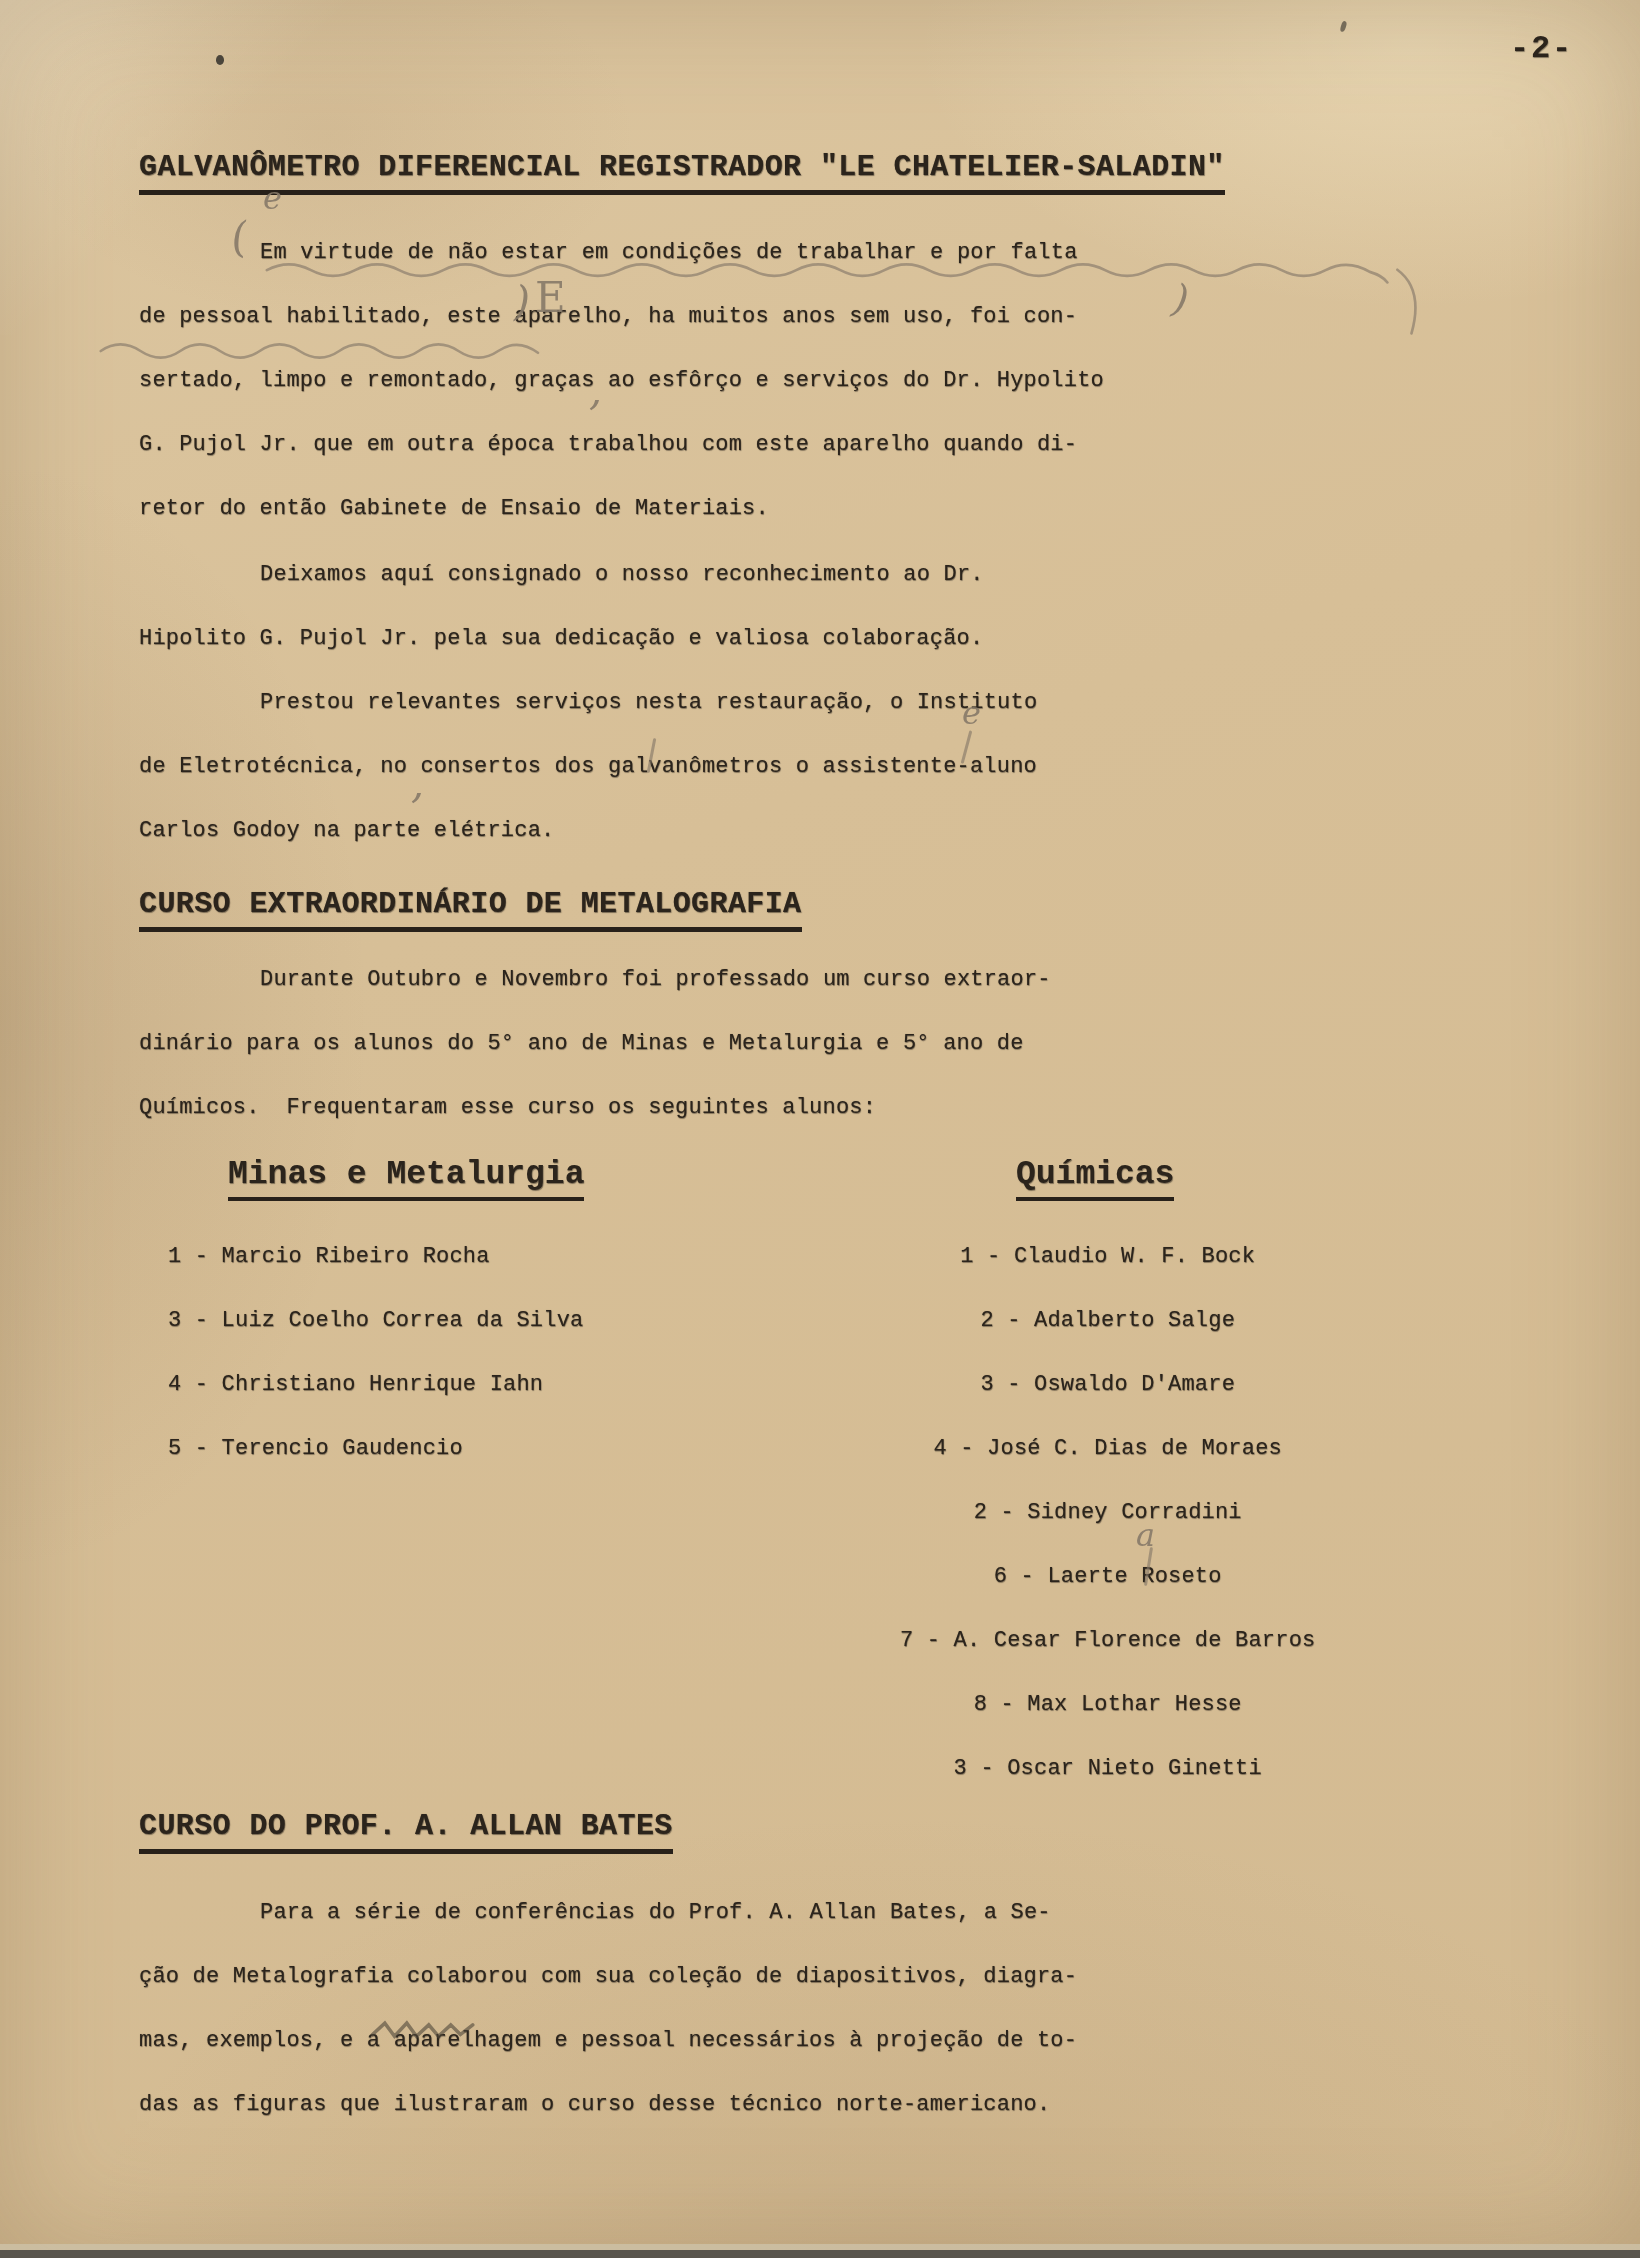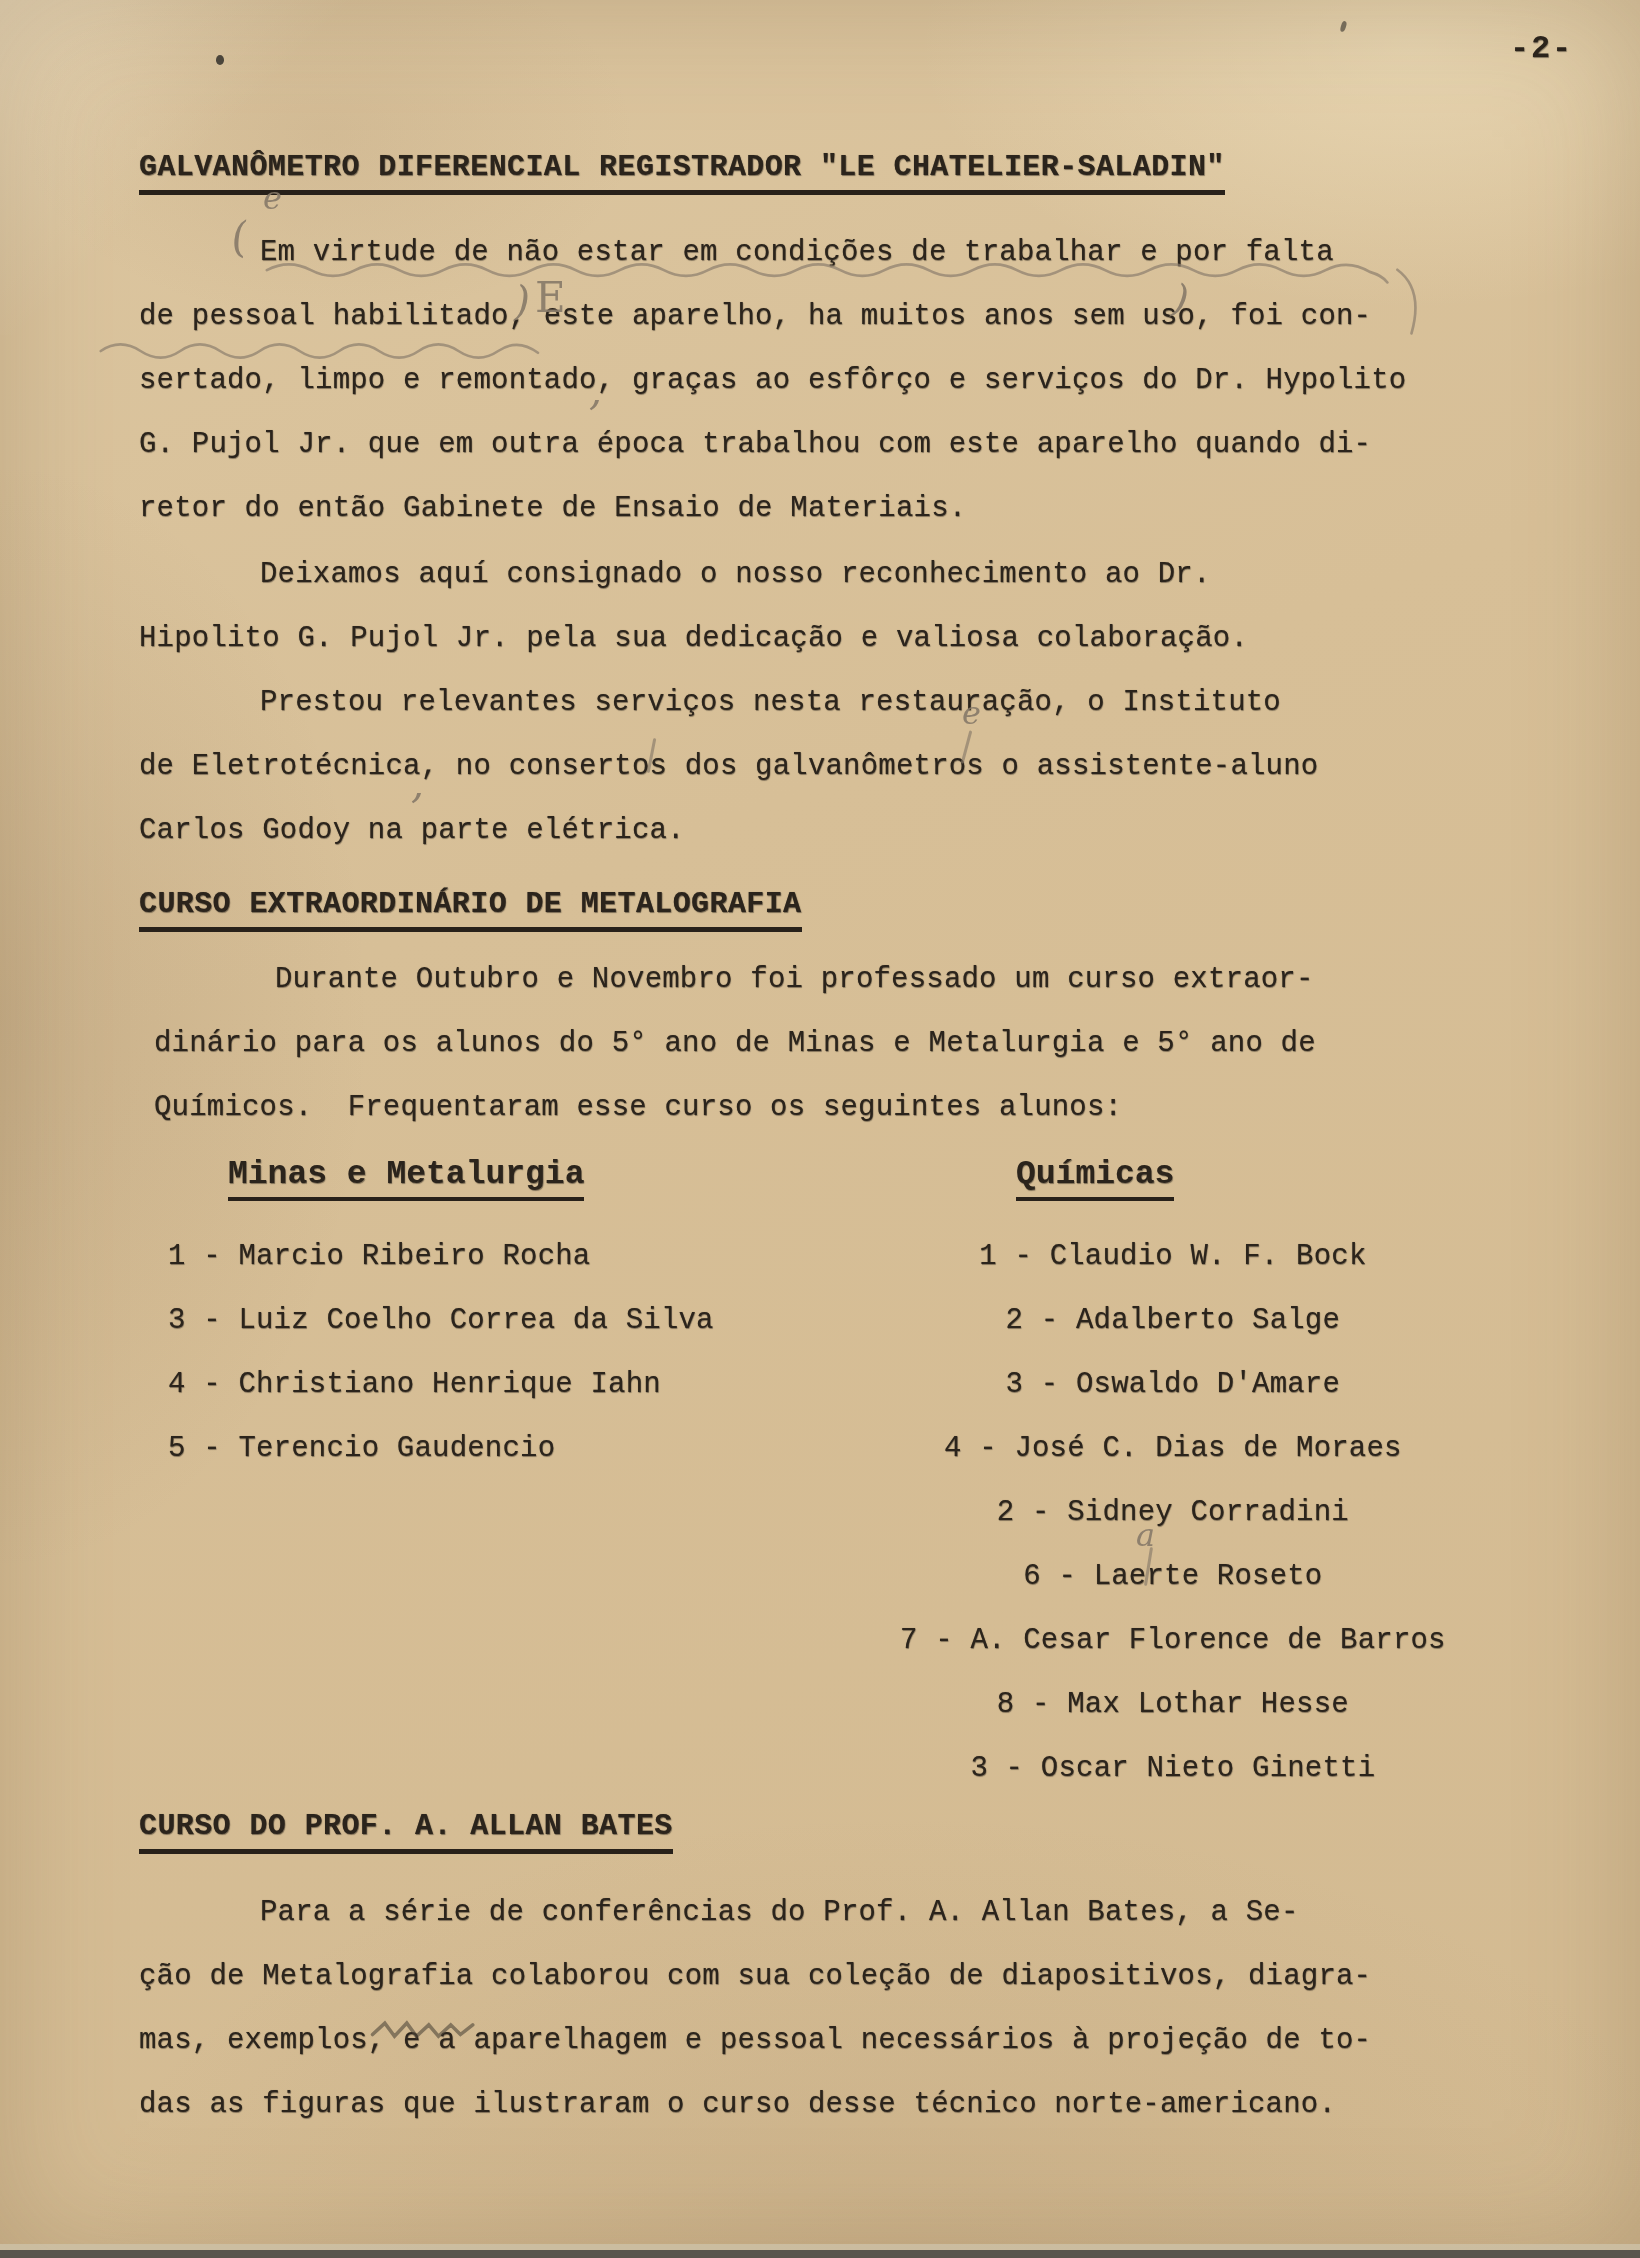--- a/index.html
+++ b/index.html
@@ -18,21 +18,21 @@
     box-shadow: inset 0 0 124px rgba(115,88,58,0.28);
   }
   .crease{
     position:absolute;left:0;top:0;width:459px;height:335px;
     background:linear-gradient(135deg, rgba(255,252,240,0.22), rgba(255,252,240,0.0) 45%);
     pointer-events:none;
   }
   .tline{
     height:64px;line-height:64px;
     white-space:pre;
-    font-size:29px;
+    font-size:22px;
     letter-spacing:0.2px;
     text-shadow:0.5px 0.7px 0.8px rgba(43,36,28,0.45), 0 0 0.9px rgba(43,36,28,0.35);
   }
   .indent{padding-left:121px;}
   .para{position:absolute;left:139px;}
   .heading{
     position:absolute;
     display:inline-block;
     font-size:30px;font-weight:700;
     letter-spacing:0.4px;
@@ -99,21 +99,21 @@
   </div>
 
   <div class="para" style="top:671px;">
     <div class="tline indent">Prestou relevantes serviços nesta restauração, o Instituto</div>
     <div class="tline">de Eletrotécnica, no consertos dos galvanômetros o assistente-aluno</div>
     <div class="tline">Carlos Godoy na parte elétrica.</div>
   </div>
 
   <div class="heading" style="left:139px;top:887px;">CURSO EXTRAORDINÁRIO DE METALOGRAFIA</div>
 
-  <div class="para" style="top:948px;margin-left:15px;">
+  <div class="para" style="top:948px;">
     <div class="tline indent">Durante Outubro e Novembro foi professado um curso extraor-</div>
     <div class="tline">dinário para os alunos do 5° ano de Minas e Metalurgia e 5° ano de</div>
     <div class="tline">Químicos.  Frequentaram esse curso os seguintes alunos:</div>
   </div>
 
   <div class="col-heading" style="left:228px;top:1156px;">Minas e Metalurgia</div>
   <div class="col-heading" style="left:1016px;top:1156px;">Químicas</div>
 
   <div class="list" style="left:168px;top:1225px;">
     <div class="tline">1 - Marcio Ribeiro Rocha</div>

